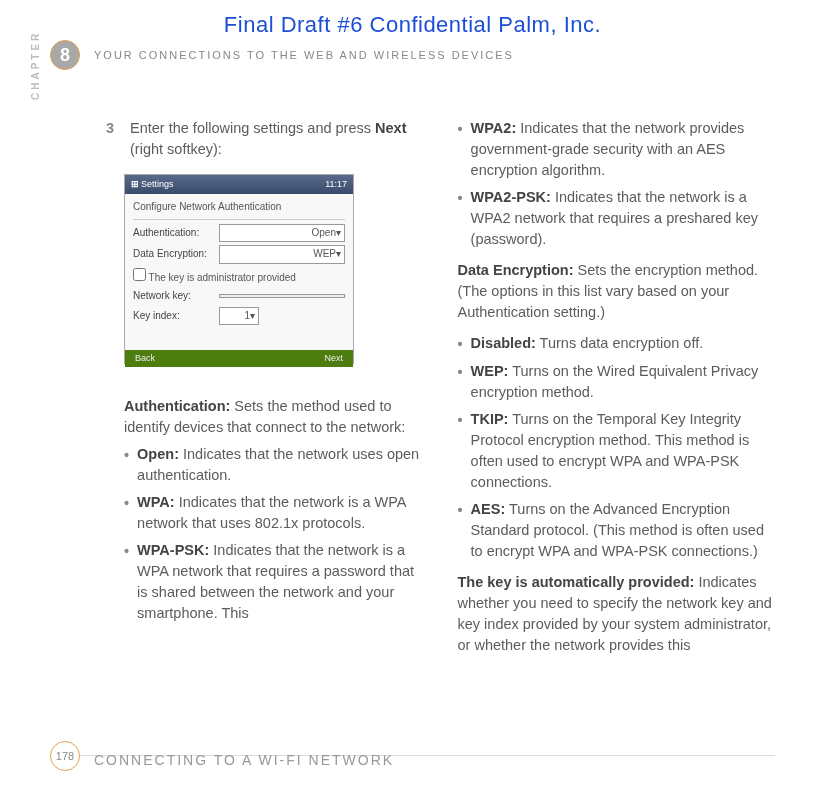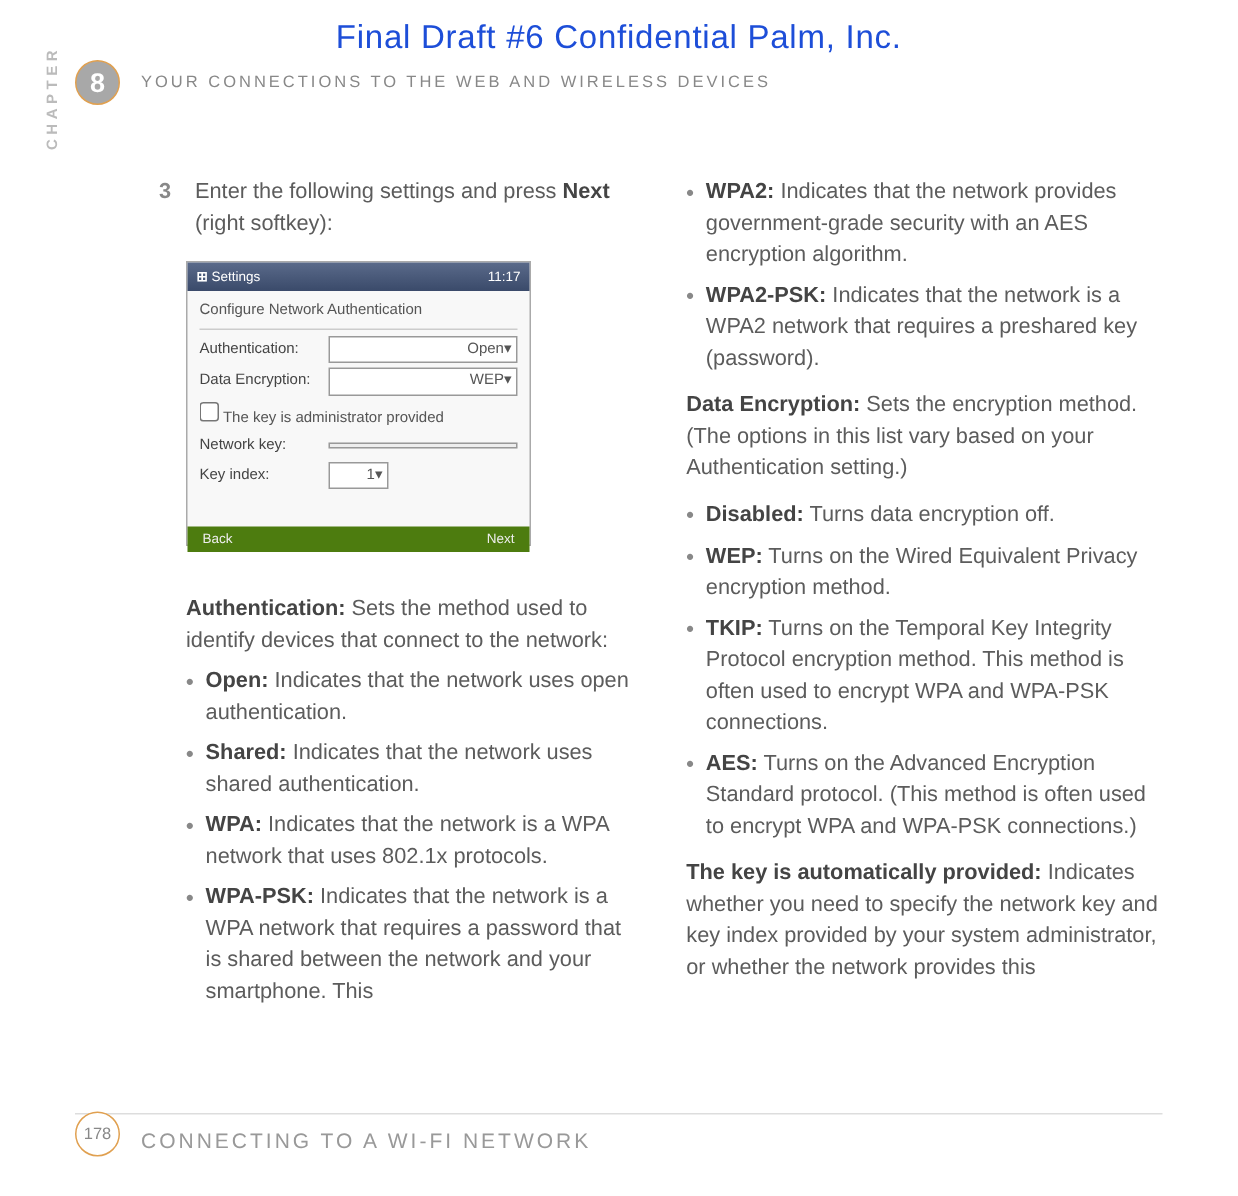--- a/index.html
+++ b/index.html
@@ -115,21 +115,21 @@
     .i { font-style: italic; }
     .footer {
       position: absolute;
       bottom: 26px;
       left: 50px;
       right: 50px;
       display: flex;
       align-items: center;
       gap: 14px;
       border-top: 1px solid #ddd;
-      padding-top: 13px;
+      padding-top: 0;
     }
     .page-circle {
       width: 30px;
       height: 30px;
       border-radius: 50%;
       border: 1.5px solid #e0a050;
       color: #888;
       font-size: 11px;
       display: flex;
       align-items: center;
@@ -210,23 +210,20 @@
 
     <div class="indent-para para">
       <span class="b">Authentication:</span><span> Sets the method used to identify devices that connect to the network:</span>
     </div>
 
     <ul class="bullets" style="margin-left:18px;">
       <li>
           <div class="li-body"><span class="b">Open:</span><span> Indicates that the network uses open authentication.</span></div>
         </li>
       <li>
-          <div class="li-body"><span class="b">Shared:</span><span> Indicates that the network uses shared authentication.</span></div>
-        </li>
-      <li>
           <div class="li-body"><span class="b">WPA:</span><span> Indicates that the network is a WPA network that uses 802.1x protocols.</span></div>
         </li>
       <li>
           <div class="li-body"><span class="b">WPA-PSK:</span><span> Indicates that the network is a WPA network that requires a password that is shared between the network and your smartphone. This</span></div>
         </li>
     </ul>
   </div>
 
   <div class="col">
 

